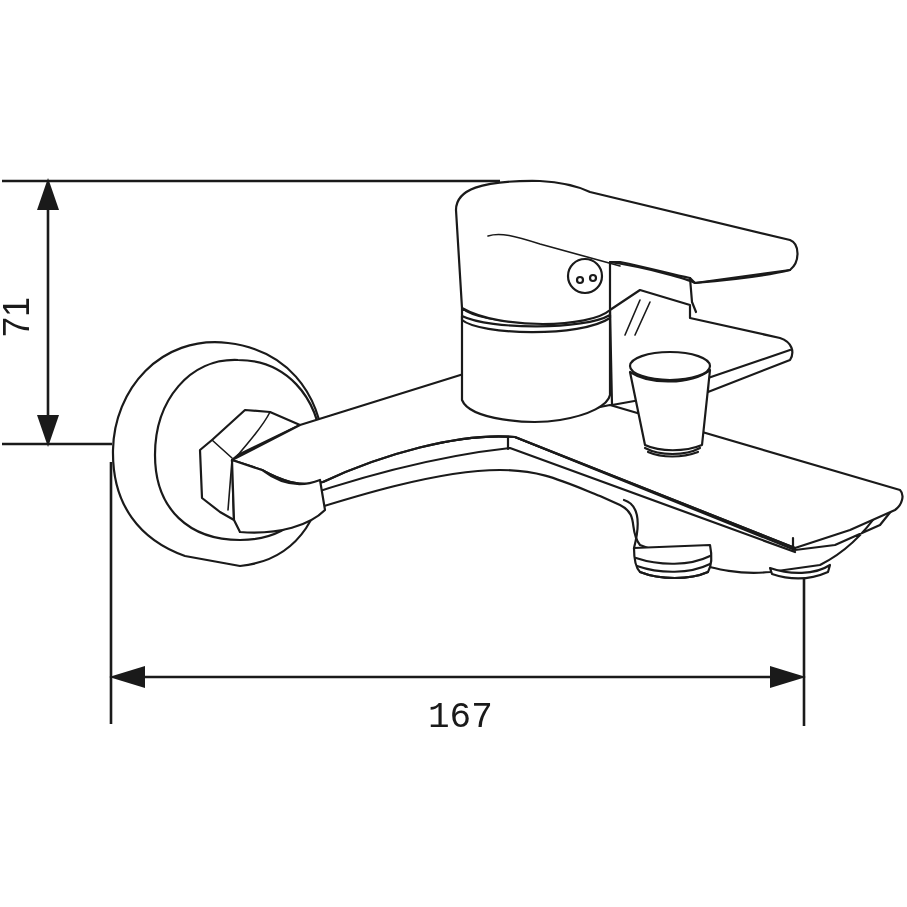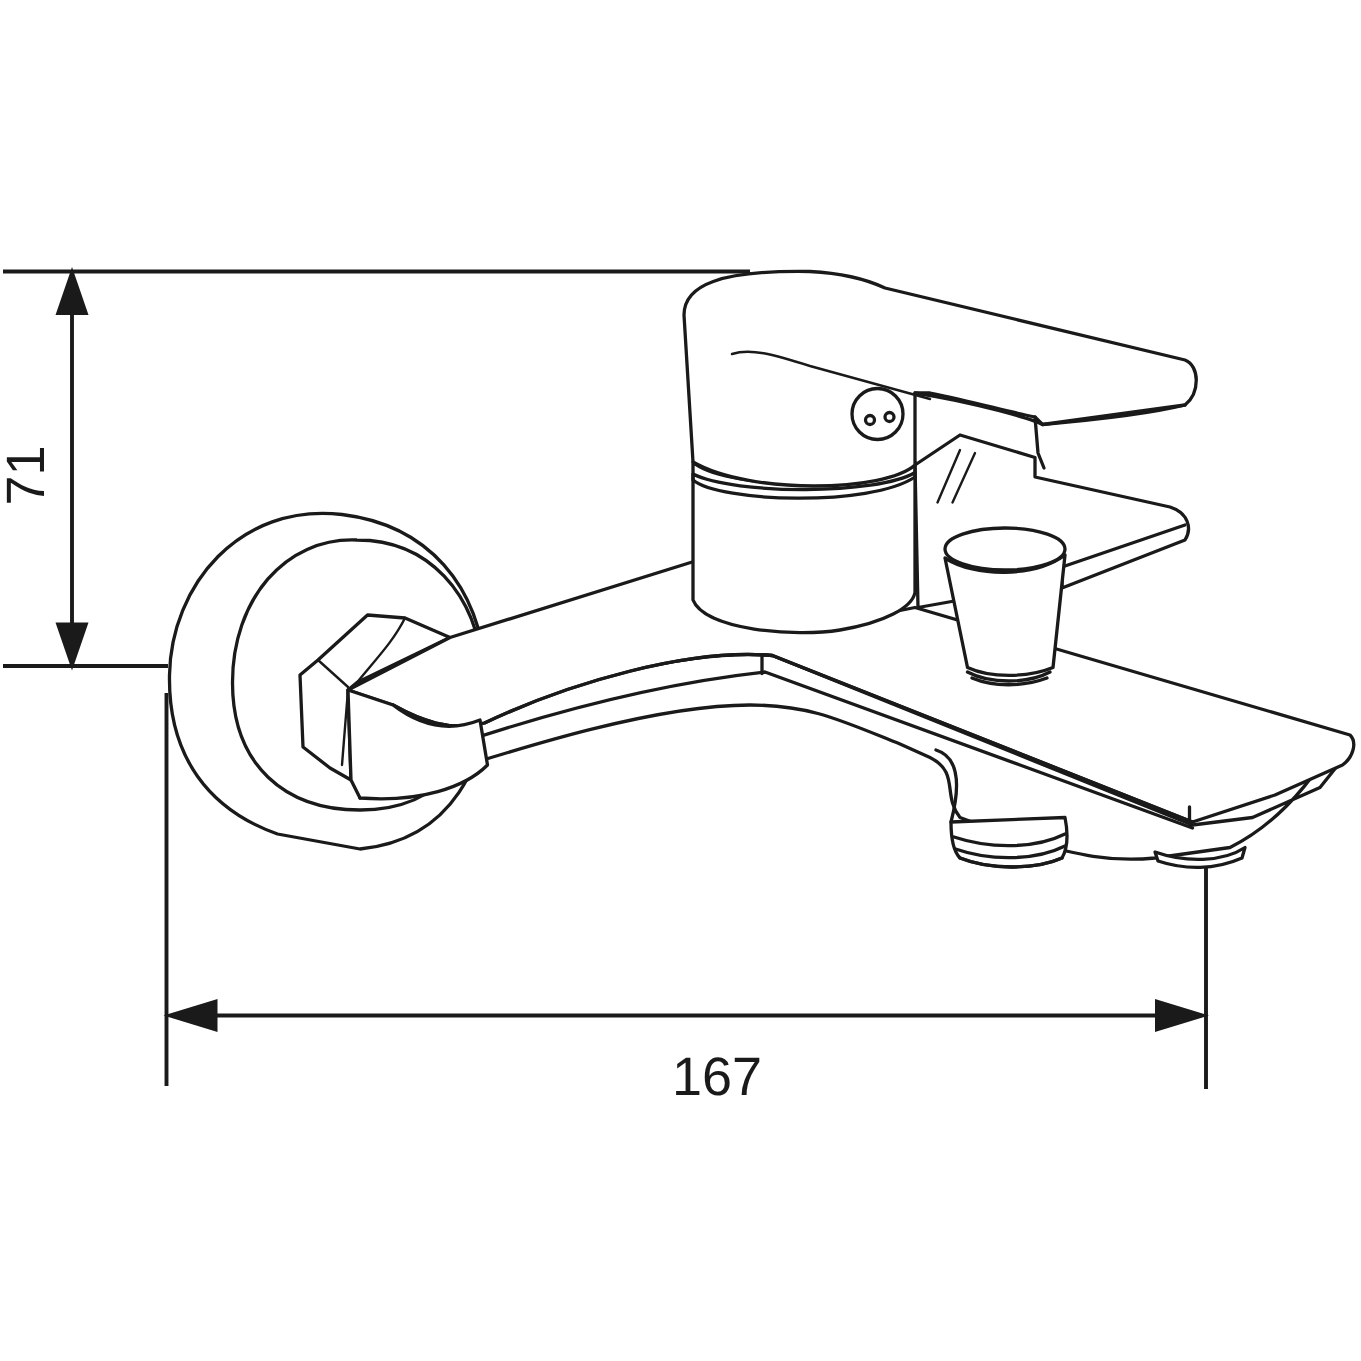--- a/index.html
+++ b/index.html
@@ -52,22 +52,23 @@
     }
     .dim-label {
       position: absolute;
       font-family: "Liberation Sans", sans-serif;
       font-size: 36px;
       color: #1a1a1a;
       line-height: 1;
       white-space: nowrap;
     }
     #dim-width-label {
-      left: 448px;
+      left: 428px;
       top: 700px;
+      font-family: Liberation Mono, monospace;
     }
     #dim-height-label {
       left: -6px;
       top: 296px;
       transform: rotate(-90deg);
       transform-origin: 23px 18px;
     }
   </style>
 </head>
 <body>

